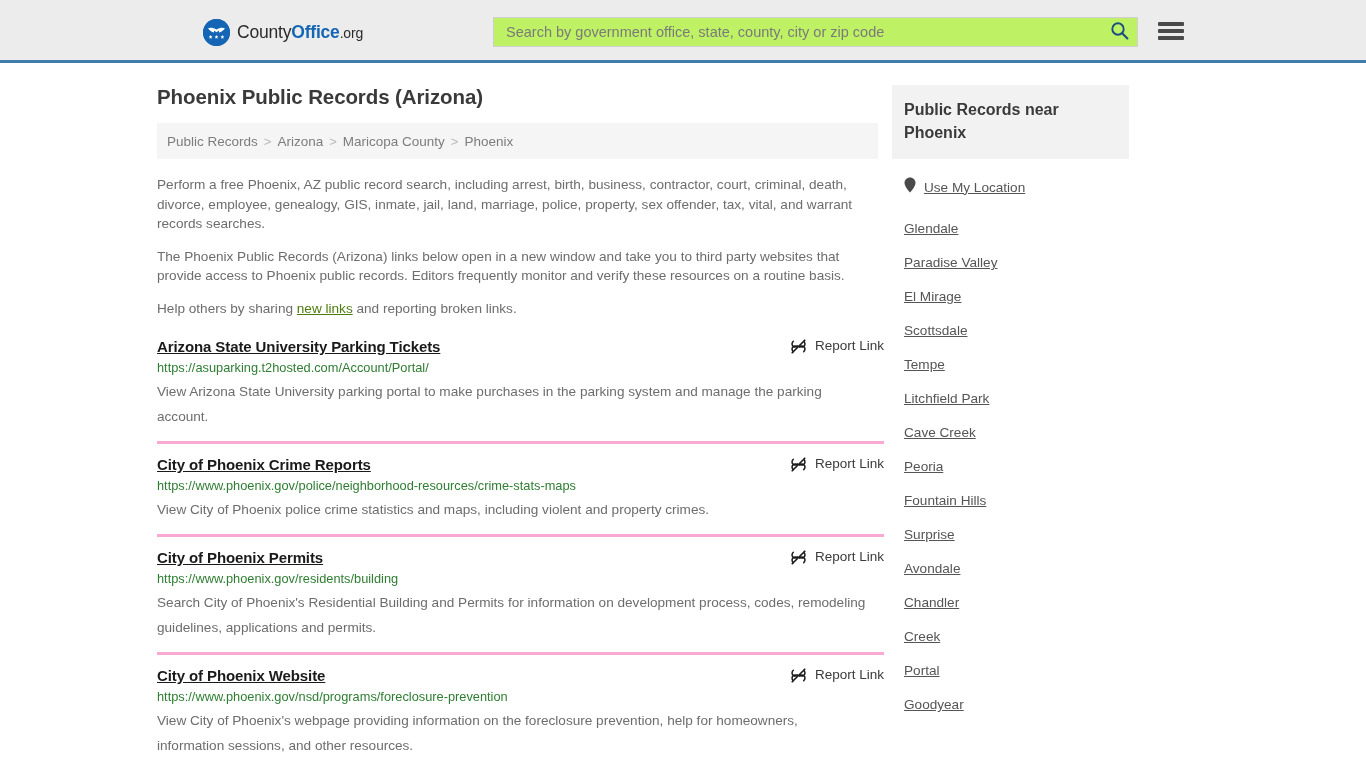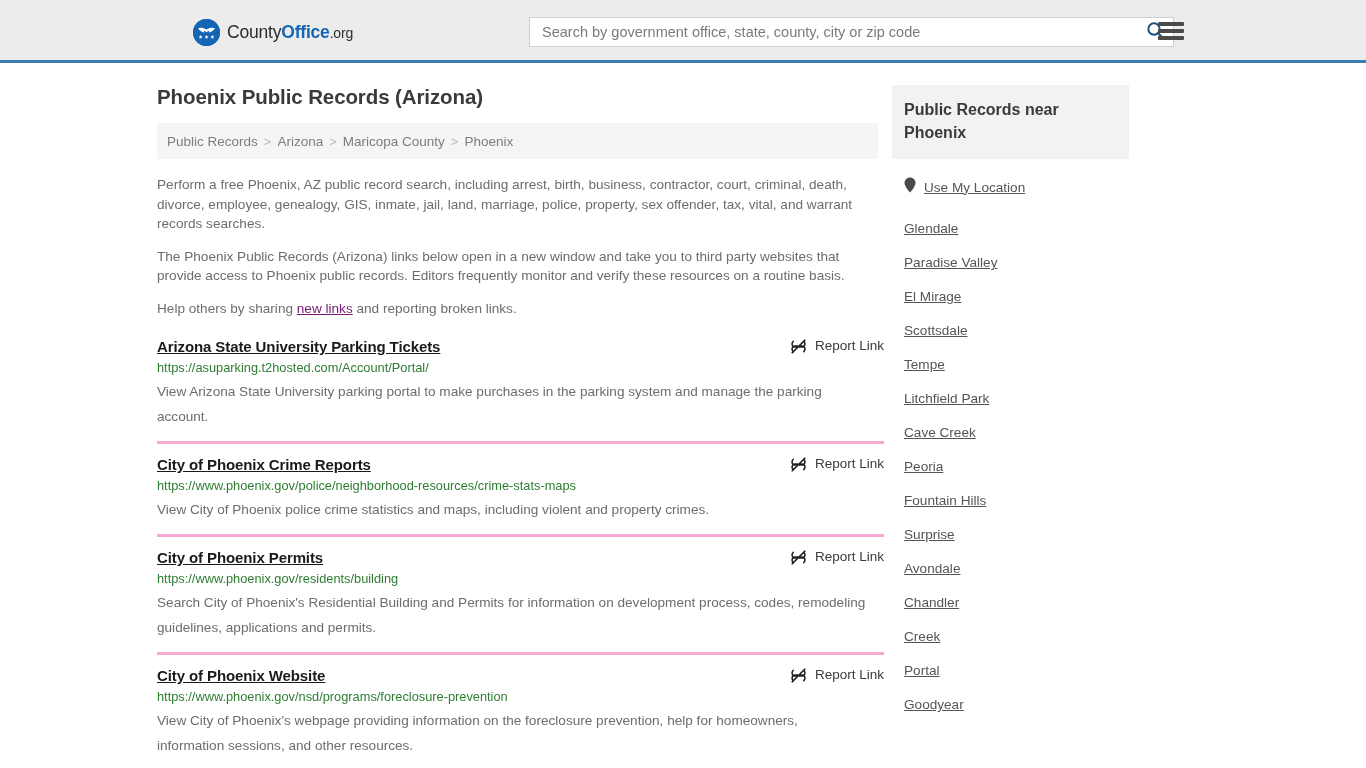--- a/index.html
+++ b/index.html
@@ -14,21 +14,21 @@
   
   .site-header {
     position: relative;
     width: 1366px;
     height: 63px;
     background: #ececec;
     border-bottom: 3px solid #3d7cab;
   }
   .logo-wrap {
     position: absolute;
-    left: 193px;
+    left: 203px;
     top: 19px;
     display: flex;
     align-items: center;
     gap: 7px;
     text-decoration: none;
   }
   .logo-mark {
     width: 27px; height: 27px;
     border-radius: 50%;
     background: #1565b5;
@@ -45,25 +45,24 @@
     line-height: 1;
   }
   .logo-text .b { color: #1565b5; font-weight: bold; }
   .logo-text .n { font-weight: normal; }
   .logo-text .org { font-size: 14px; color: #2b2b2b; }
 
   .search-box {
     position: absolute;
     left: 493px; top: 17px;
     width: 645px; height: 30px;
-    background: #ffffff;
+    background: #bef264;
     border: 1px solid #cfcfcf;
     display: flex;
     align-items: center;
-    margin-left: 36px;
   }
   .search-input {
     flex: 1 1 auto;
     border: 0;
     outline: none;
     background: transparent;
     font-family: "Liberation Sans", sans-serif;
     font-size: 14.5px;
     color: #6f6f6f;
     padding: 0 10px 0 12px;
@@ -147,21 +146,21 @@
   }
 
   .intro {
     margin: 0 0 13px 8px;
     width: 714px;
     font-size: 13.6px;
     line-height: 19.6px;
     color: #6d6d6d;
   }
   .intro a {
-    color: #701a75;
+    color: #4d7c0f;
     text-decoration: underline;
   }
 
   
   .results { margin: 12px 0 0 8px; width: 727px; }
   .result {
     position: relative;
     padding: 12px 0 12px 0;
     border-bottom: 3px solid #f9a8d4;
   }

